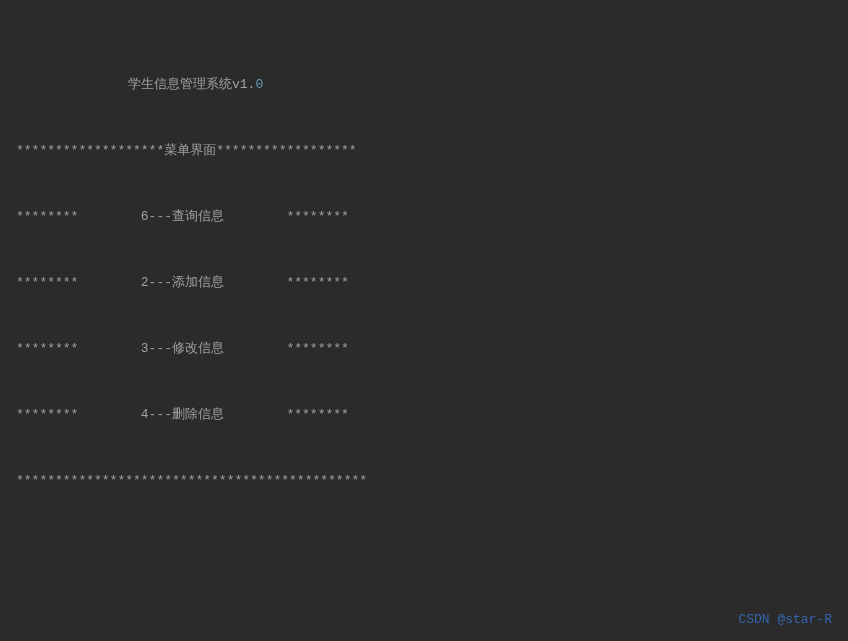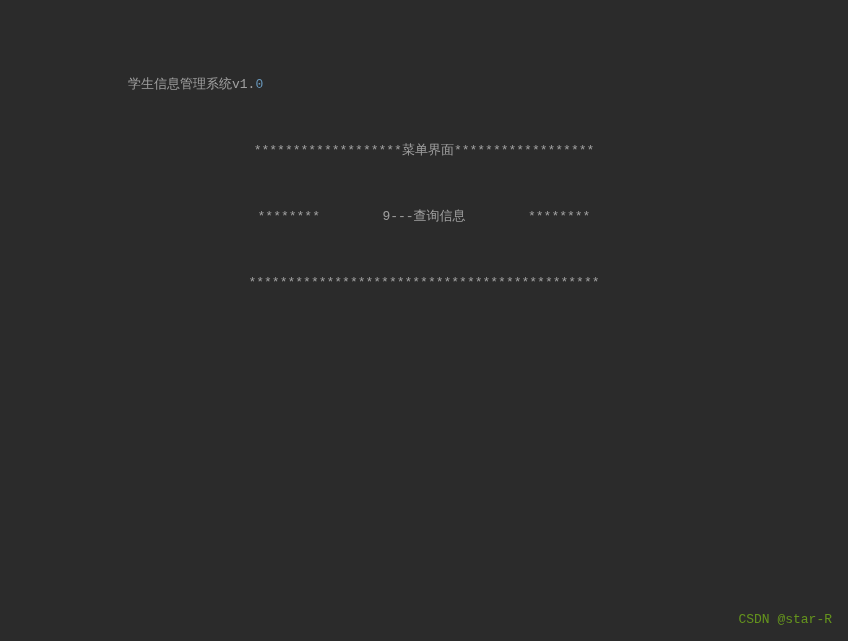--- a/index.html
+++ b/index.html
@@ -17,51 +17,53 @@
       width: 848px;
       height: 641px;
       overflow: hidden;
       position: relative;
     }
     .terminal-output {
       white-space: pre;
     }
     .line {
       display: block;
-      text-align: center;
     }
     .title-line {
       text-align: left;
       padding-left: 112px;
       font-family: Liberation Mono, monospace;
     }
     .input-val {
       color: #6a8759;
       font-style: italic;
     }
     .num-highlight {
       color: #6897bb;
     }
     .watermark {
       position: absolute;
       bottom: 10px;
       right: 16px;
-      color: #84cc16;
+      color: #3b82f6;
       font-size: 13px;
       opacity: 0.65;
     }
   </style>
 </head>
 <body>
 
 <div class="terminal-output">
 
   <div class="line title-line"><span>学生信息管理系统v1.</span><span class="num-highlight">0</span></div>
   <div class="line">*******************菜单界面******************</div>
-  <div class="line">********        9---查询信息        ********</div>
+  <div class="line">********        6---查询信息        ********</div>
+  <div class="line">********        2---添加信息        ********</div>
+  <div class="line">********        3---修改信息        ********</div>
+  <div class="line">********        4---删除信息        ********</div>
   <div class="line">*********************************************</div>
   
   
   
   
   
   
   
   
 

